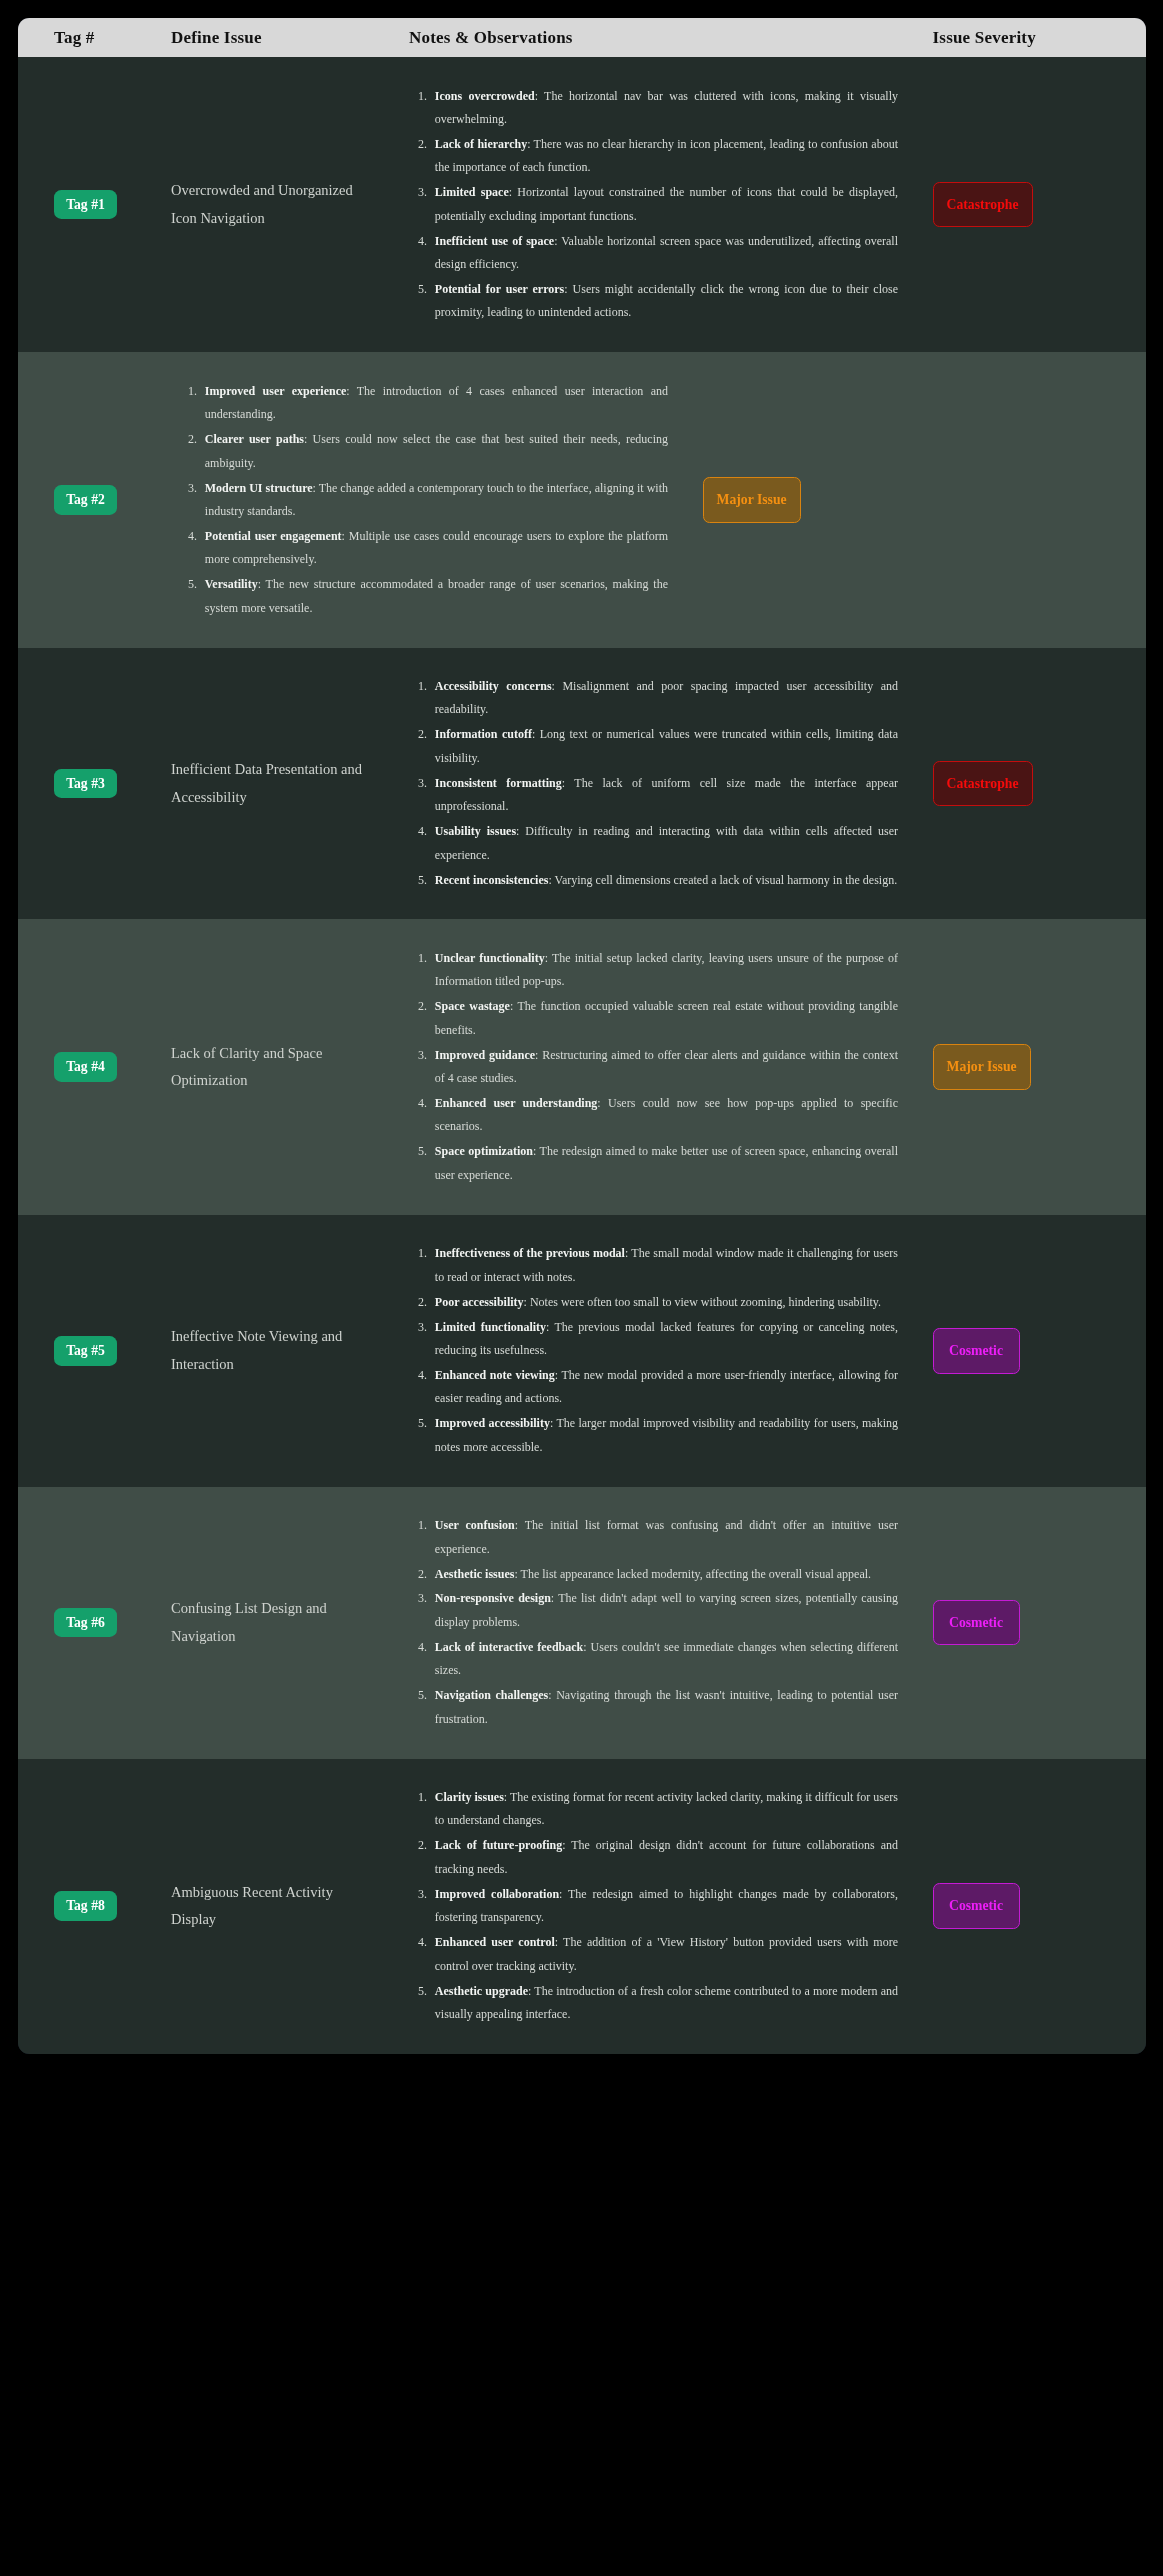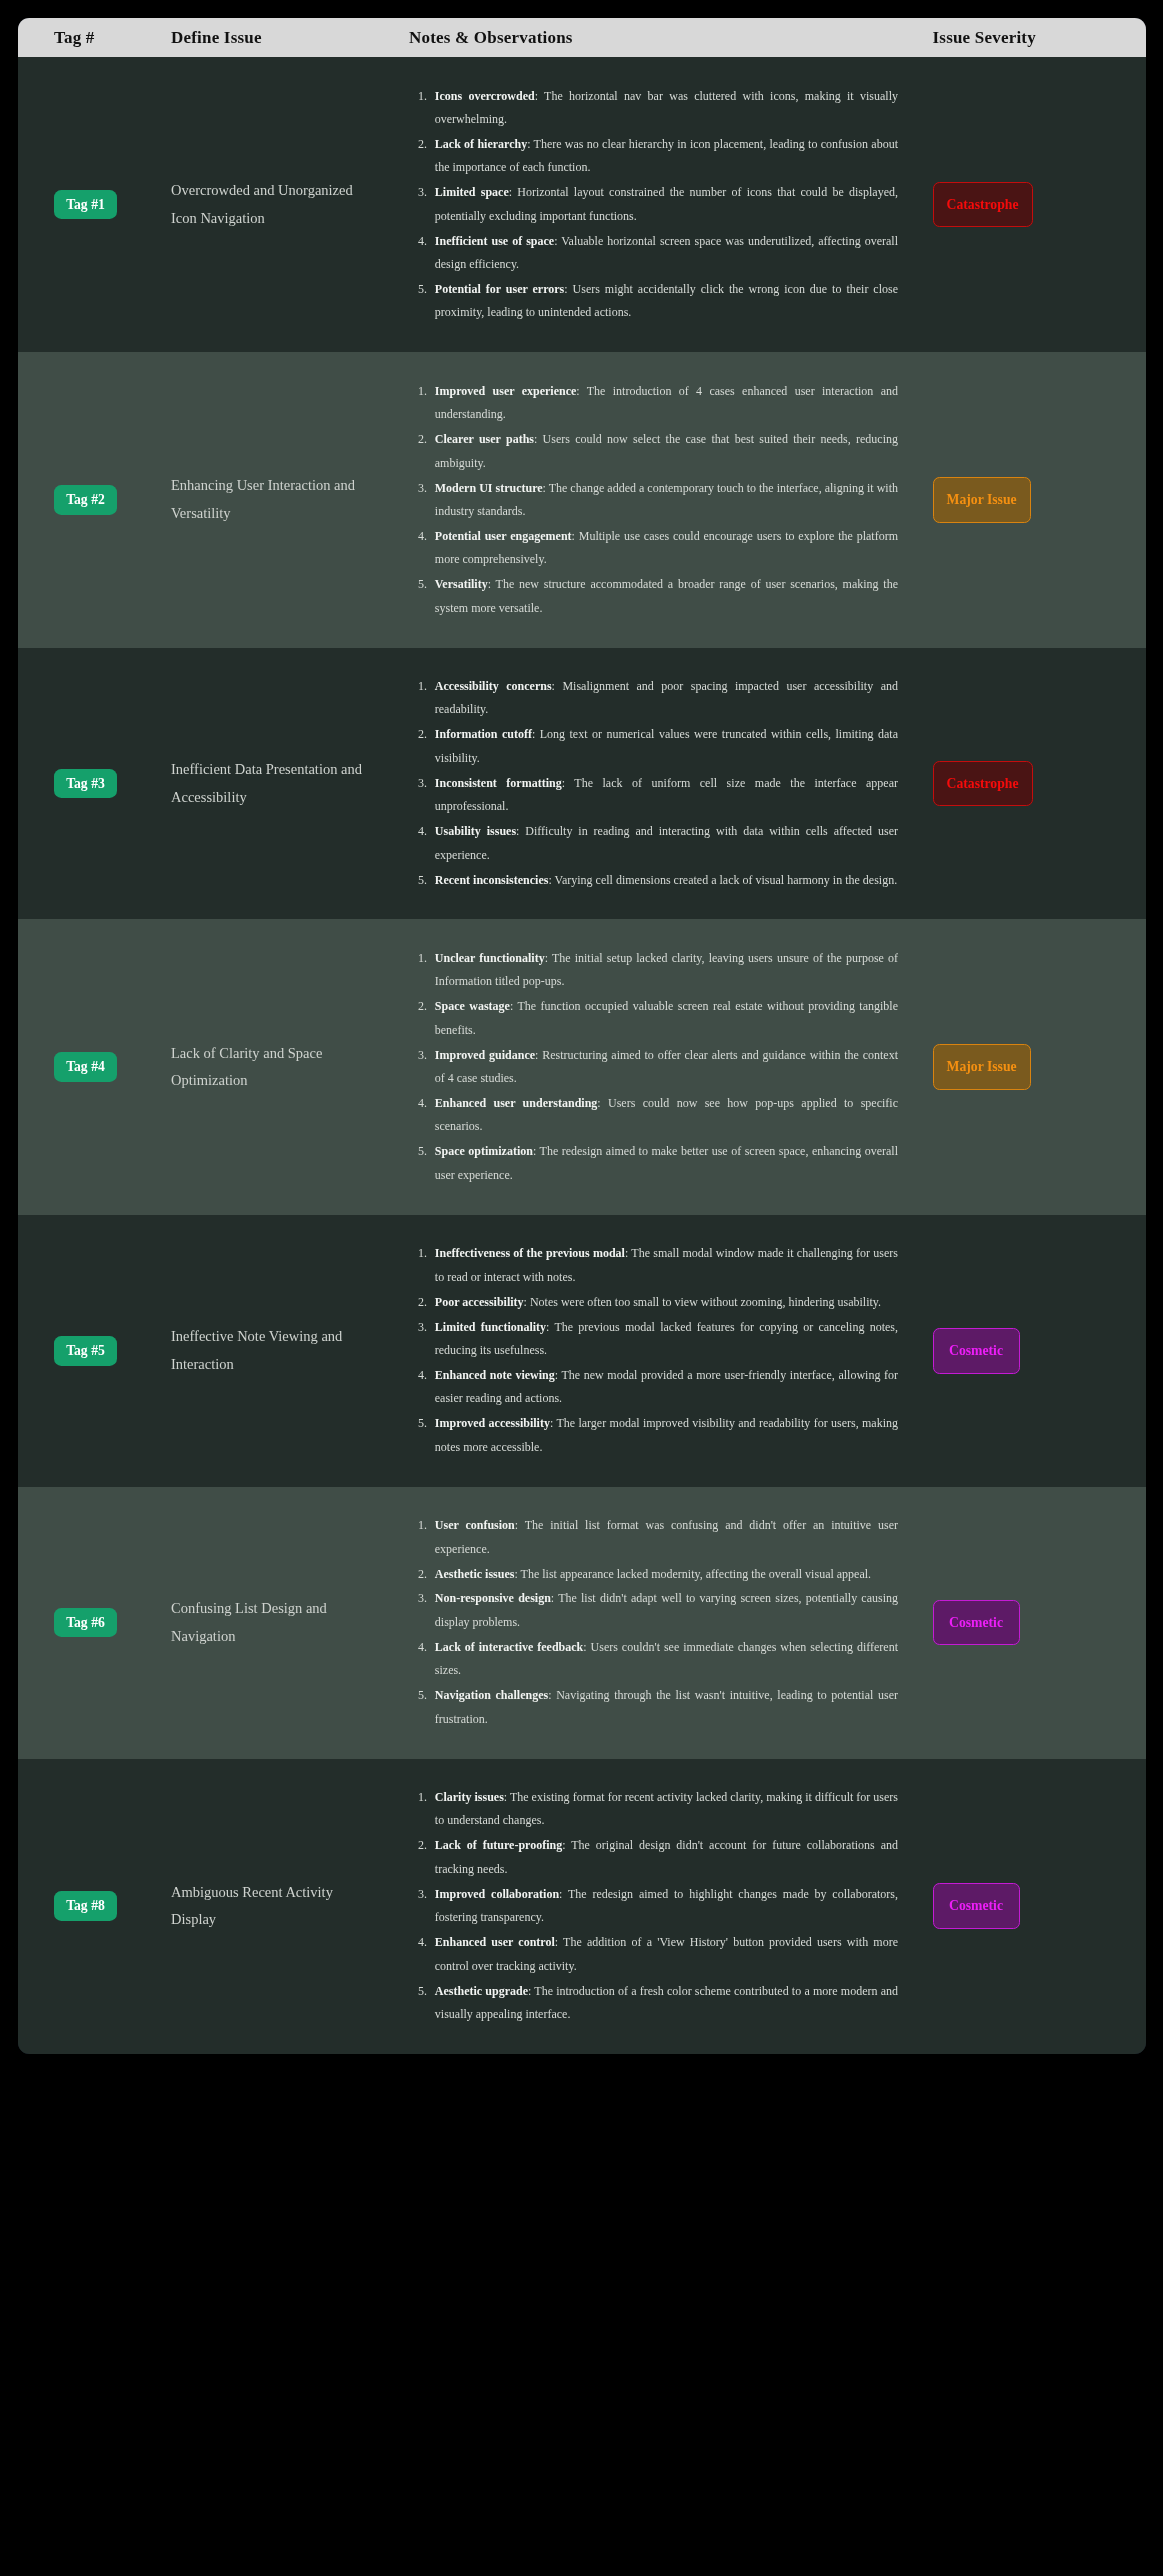--- a/index.html
+++ b/index.html
@@ -203,23 +203,20 @@
             </div>
           </div>
           <div class="cell cell-severity">
             <span class="sev-badge sev-catastrophe">Catastrophe</span>
           </div>
         </div>
         <div class="trow light">
           <div class="cell cell-tag">
             <span class="tag-badge">Tag #2</span>
           </div>
-          <div class="cell cell-define">
-            <span class="define-text">Enhancing User Interaction and Versatility</span>
-          </div>
           <div class="cell cell-notes">
             <div class="notes-inner">
               <ol class="notes">
                 <li><b>Improved user experience</b><span>: The introduction of 4 cases enhanced user interaction and understanding.</span></li>
                 <li><b>Clearer user paths</b><span>: Users could now select the case that best suited their needs, reducing ambiguity.</span></li>
                 <li><b>Modern UI structure</b><span>: The change added a contemporary touch to the interface, aligning it with industry standards.</span></li>
                 <li><b>Potential user engagement</b><span>: Multiple use cases could encourage users to explore the platform more comprehensively.</span></li>
                 <li><b>Versatility</b><span>: The new structure accommodated a broader range of user scenarios, making the system more versatile.</span></li>
               </ol>
             </div>

